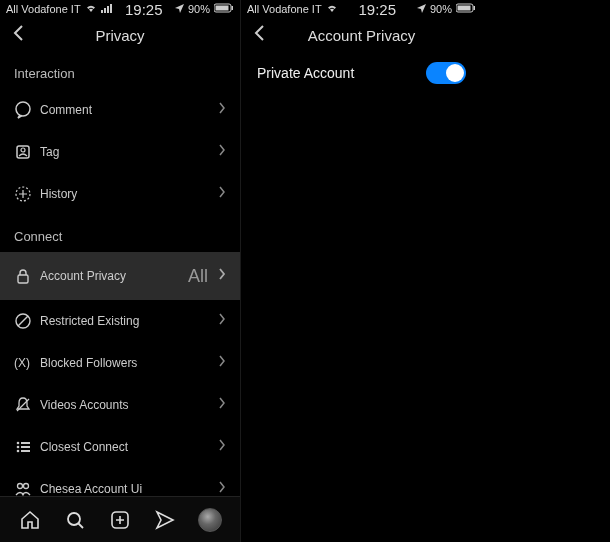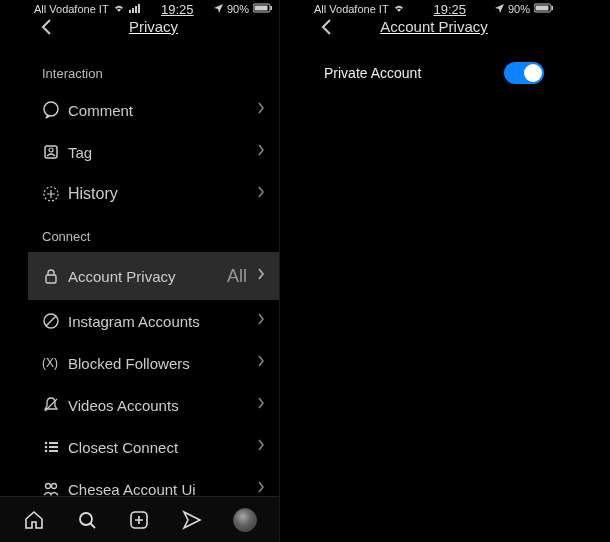--- a/index.html
+++ b/index.html
@@ -6,54 +6,53 @@
     body {
       font-family: -apple-system, BlinkMacSystemFont, "Segoe UI", Arial, sans-serif;
       background: #000;
       color: #fff;
       width: 610px;
       height: 542px;
       display: flex;
       overflow: hidden;
     }
     .pane {
-      width: 280px;
+      width: 241px;
       height: 100%;
       background: #000;
       position: relative;
       display: flex;
       flex-direction: column;
-      padding-left: 28px;
     }
     .pane-left {
       border-right: 1px solid #1a1a1a;
     }
     
     .status-bar {
       height: 18px;
       display: flex;
       align-items: center;
       justify-content: space-between;
       padding: 0 6px;
       font-size: 11px;
       color: #ddd;
     }
     .status-left, .status-right {
       display: flex;
       align-items: center;
       gap: 4px;
     }
-    .status-center { font-size: 13px; text-decoration: underline; }
+    .status-center { font-size: 15px; }
     
     .header {
       height: 34px;
       display: flex;
+      align-items: center;
       padding: 0 12px;
       position: relative;
-      text-decoration: underline;
     }
     .back-btn {
       position: absolute;
       left: 12px;
       cursor: pointer;
       color: #ccc;
     }
     .header-title {
       flex: 1;
       text-align: center;
@@ -83,21 +82,21 @@
     .row-icon {
       width: 26px;
       display: flex;
       align-items: center;
       justify-content: flex-start;
       color: #ccc;
       flex-shrink: 0;
     }
     .row-label {
       flex: 1;
-      font-size: 15px;
+      font-size: 12px;
       color: #ccc;
       white-space: nowrap;
       overflow: hidden;
     }
     .row-value {
       font-size: 18px;
       color: #999;
       margin-right: 10px;
     }
     .chevron {
@@ -258,21 +257,21 @@
       </span>
     </div>
 
     <div class="row">
       <span class="row-icon">
         <svg width="18" height="18" viewBox="0 0 18 18">
             <circle cx="9" cy="9" r="7" fill="none" stroke="#ccc" stroke-width="1.2" stroke-dasharray="2 2"></circle>
             <path d="M9 5 V9 H13 M9 9 V13 M5 9 H9" stroke="#ccc" stroke-width="1.2" fill="none"></path>
           </svg>
       </span>
-      <span class="row-label" style="font-size:16px">History</span>
+      <span class="row-label" style="font-size:12px">History</span>
       <span class="chevron">
         <svg width="8" height="14" viewBox="0 0 8 14">
             <path d="M2 2 L6 7 L2 12" stroke="#888" stroke-width="1.5" fill="none"></path>
           </svg>
       </span>
     </div>
 
 
     <div class="section-header">Connect</div>
 
@@ -292,21 +291,21 @@
       </span>
     </div>
 
     <div class="row">
       <span class="row-icon">
         <svg width="18" height="18" viewBox="0 0 18 18">
             <circle cx="9" cy="9" r="7" fill="none" stroke="#ccc" stroke-width="1.4"></circle>
             <path d="M4 14 L14 4" stroke="#ccc" stroke-width="1.4"></path>
           </svg>
       </span>
-      <span class="row-label">Instagram Accounts</span>
+      <span class="row-label">Restricted Existing</span>
       <span class="chevron">
         <svg width="8" height="14" viewBox="0 0 8 14">
             <path d="M2 2 L6 7 L2 12" stroke="#888" stroke-width="1.5" fill="none"></path>
           </svg>
       </span>
     </div>
 
     <div class="row">
       <span class="row-icon" style="font-size:12px;color:#ccc">(X)</span>
       <span class="row-label">Blocked Followers</span>

